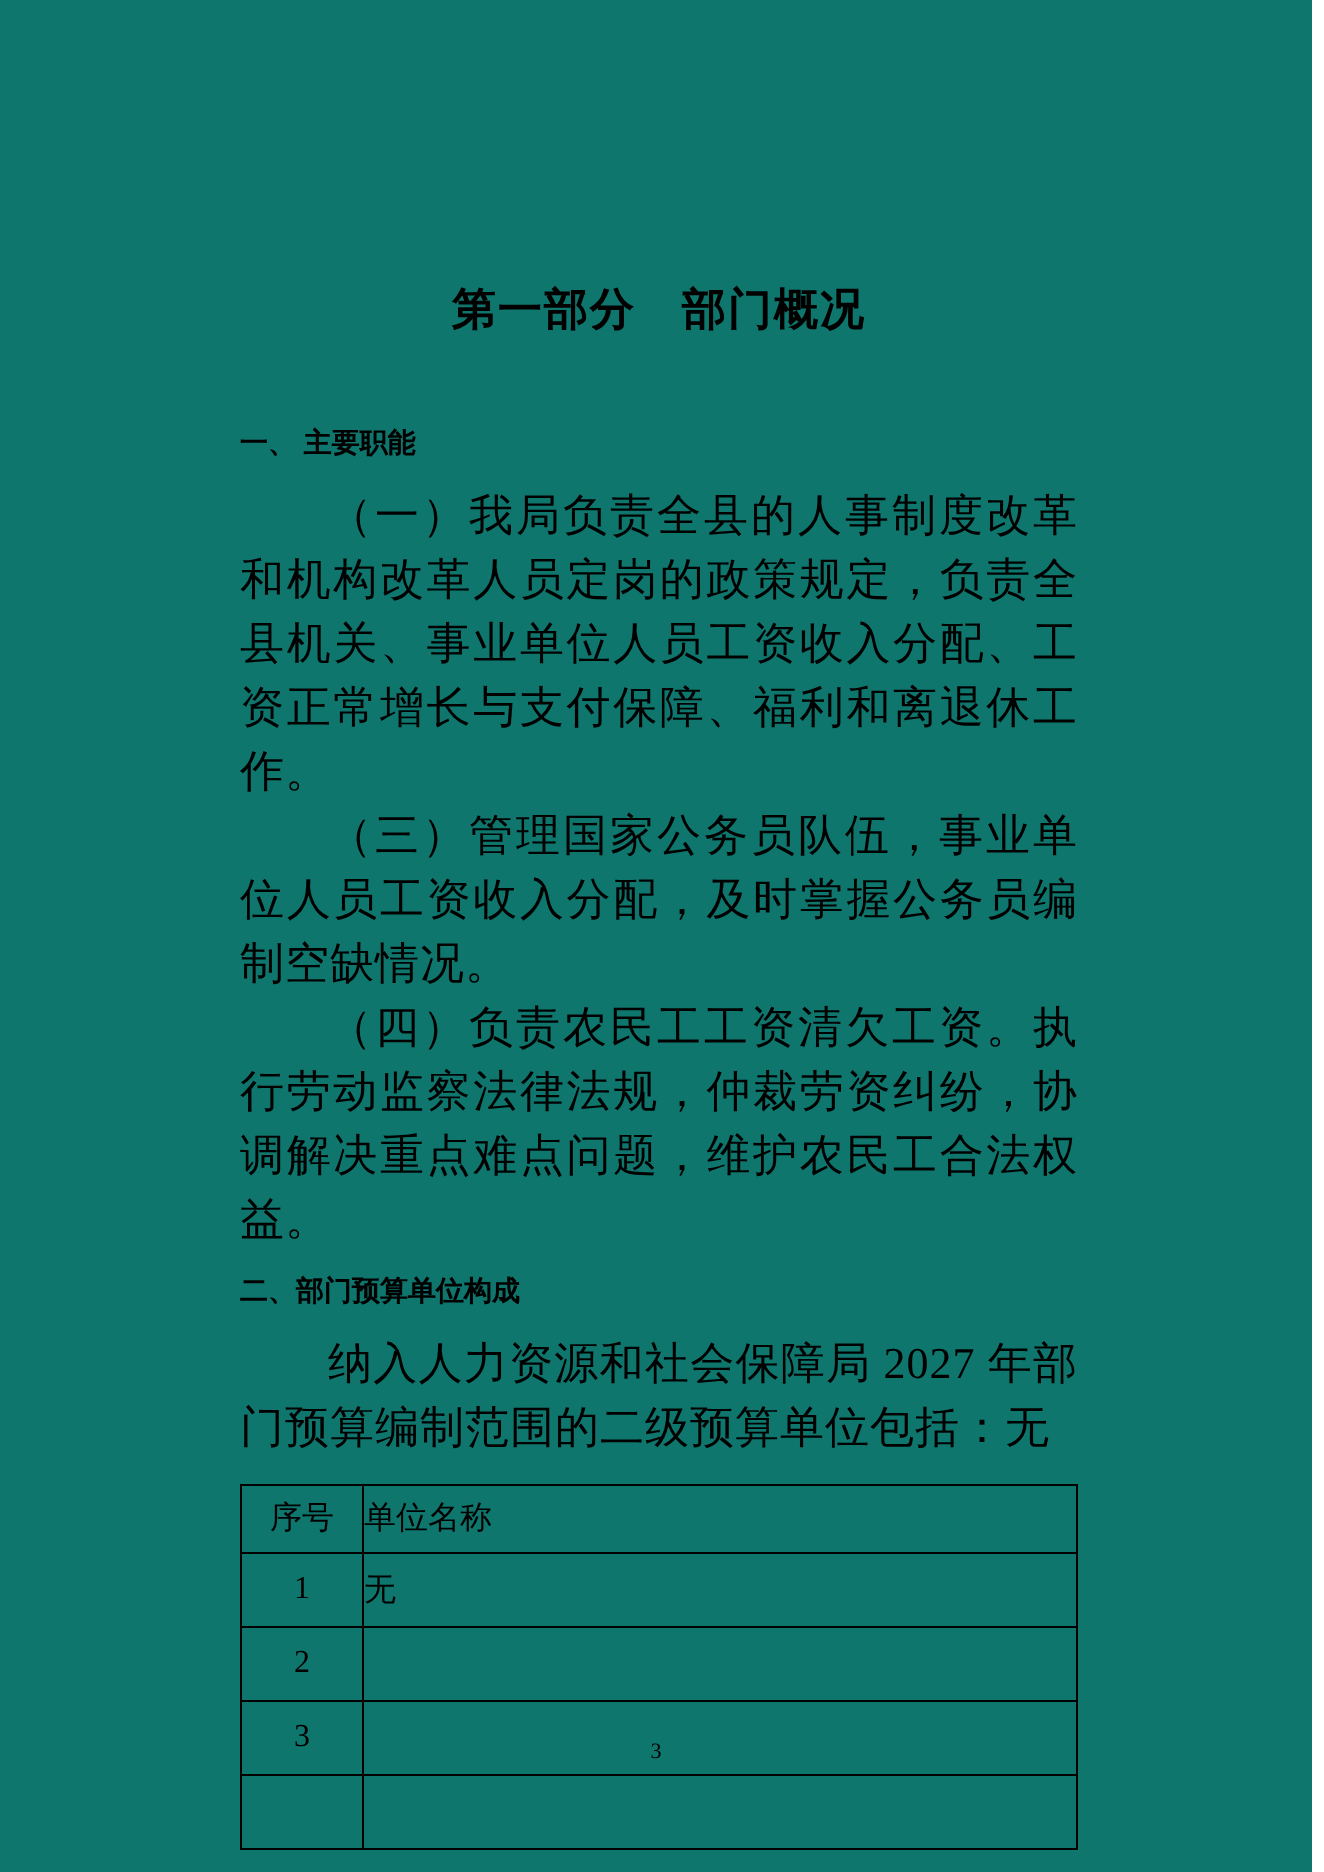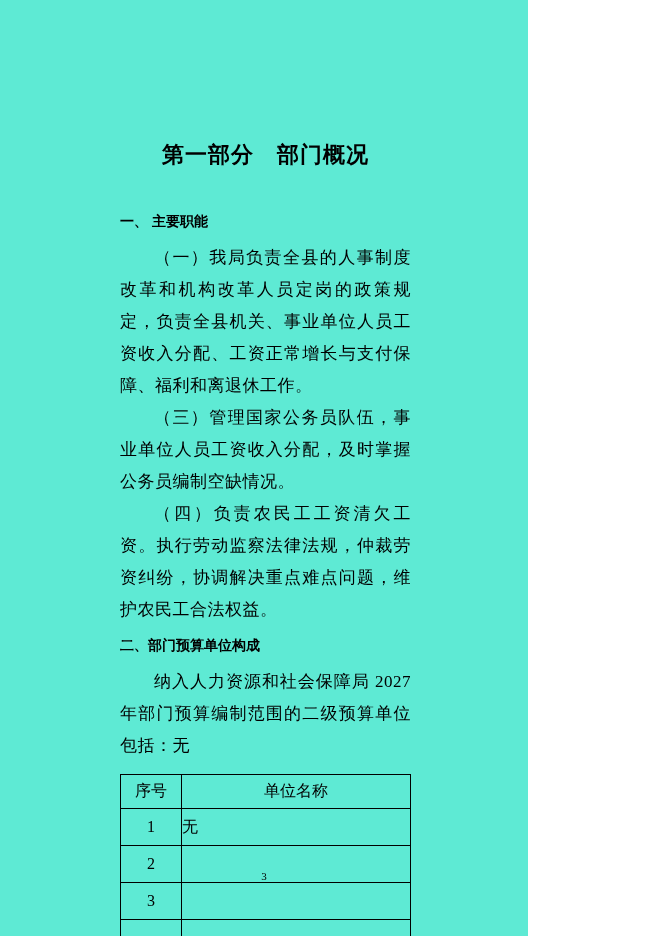--- a/index.html
+++ b/index.html
@@ -2,23 +2,23 @@
 <html><head>
 <meta charset="utf-8">
 <style>
   html, body {
     margin: 0;
     padding: 0;
     background: #ffffff;
   }
   .page {
     position: relative;
-    width: 528px;
+    width: 656px;
     height: 936px;
-    background: #5eead4;
+    background: #0f766e;
     box-sizing: border-box;
     padding: 140px 117px 0 120px;
     font-family: "Liberation Serif", "DejaVu Serif", serif;
     color: #000000;
     overflow: hidden;
   }
   .doc-title {
     margin: 0 0 36px 0;
     text-align: center;
     font-size: 22px;
@@ -31,21 +31,21 @@
     font-size: 14px;
     font-weight: bold;
     font-family: "Liberation Sans", "DejaVu Sans", sans-serif;
     line-height: 30px;
   }
   .section-heading.second {
     margin-top: 4px;
   }
   .body-para {
     margin: 0;
-    font-size: 17px;
+    font-size: 22px;
     line-height: 32px;
     text-align: justify;
     text-indent: 2em;
     letter-spacing: 0.5px;
   }
   .units-table {
     width: 100%;
     margin-top: 12px;
     border-collapse: collapse;
     table-layout: fixed;
@@ -66,21 +66,21 @@
   }
   .col-index {
     width: 60px;
     text-align: center;
   }
   .col-name {
     text-align: left;
     padding-left: 8px;
   }
   .units-table th.col-name {
-    text-align: center;
+    text-align: left;
     padding-left: 0;
   }
   .page-number {
     position: absolute;
     bottom: 54px;
     left: 0;
     width: 100%;
     text-align: center;
     font-size: 11px;
     color: #000000;

